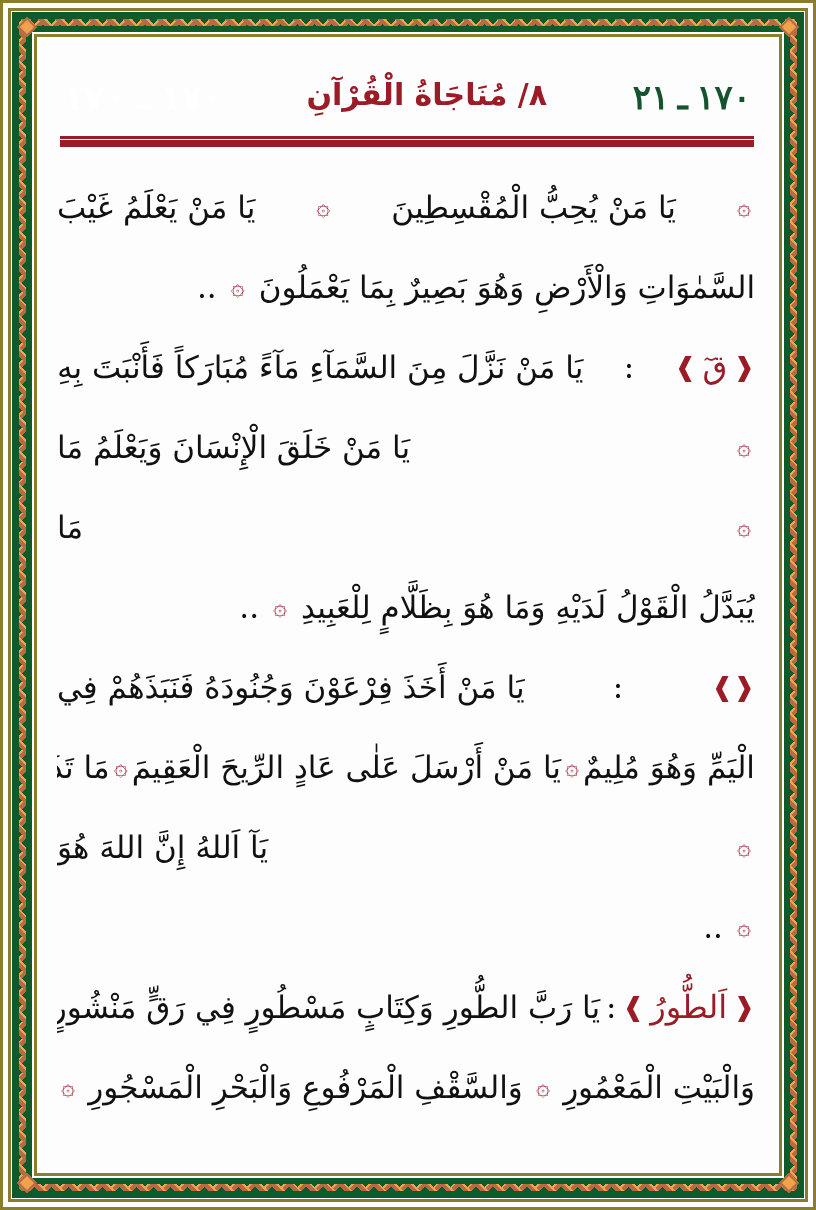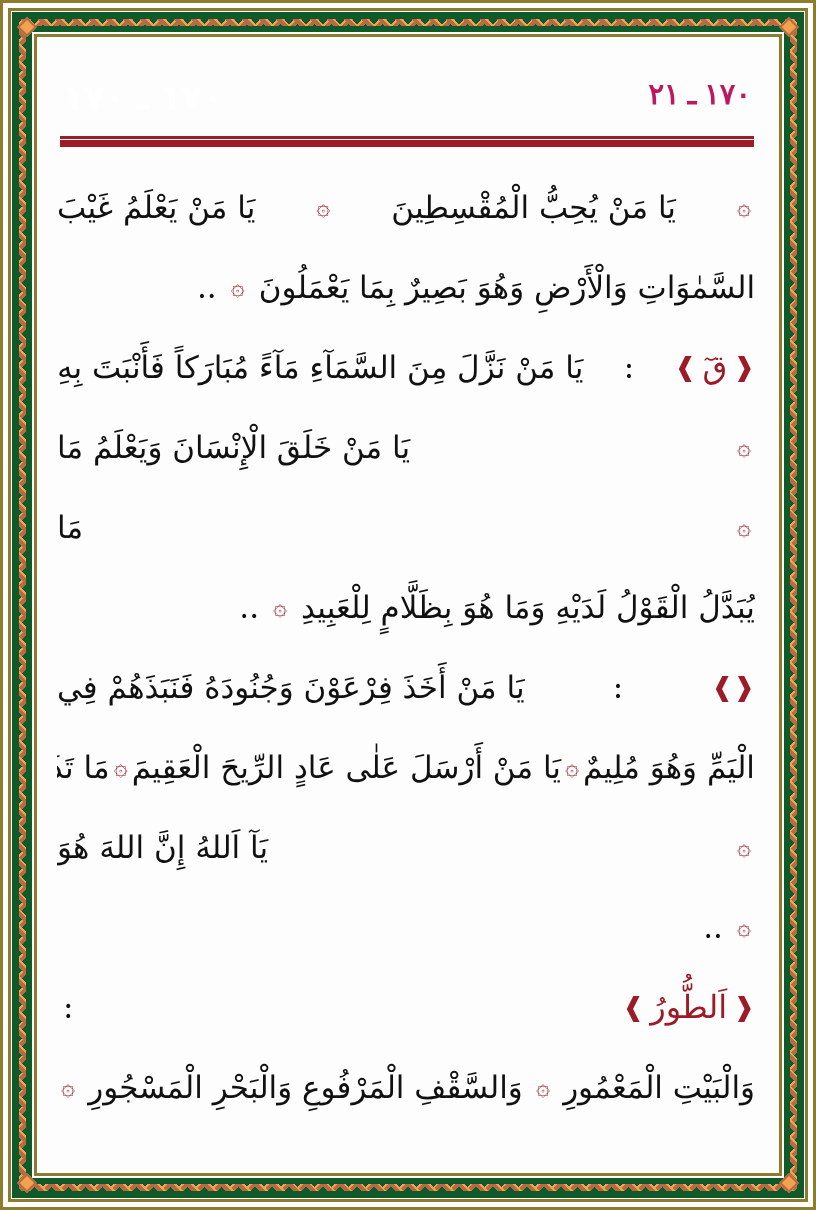--- a/index.html
+++ b/index.html
@@ -55,22 +55,22 @@
   .page {
     position: absolute; left: 36px; top: 36px; right: 36px; bottom: 36px;
     background: #fdfdfd;
   }
   .header {
     position: absolute; left: 0; right: 0; top: 38px; height: 50px;
     direction: rtl;
   }
   .header-range {
     position: absolute; right: 26px; top: 0;
-    color: #be185d; font-size: 29px; font-weight: bold;
-    font-family: Liberation Sans, sans-serif;
+    color: #14532d; font-size: 34px; font-weight: bold;
+    font-family: Liberation Serif, serif;
     letter-spacing: 4px;
   }
   .header-title {
     position: absolute; right: 230px; top: 0;
     color: #9b1b26; font-size: 30px; font-weight: bold;
     font-family: "DejaVu Sans", sans-serif;
   }
   .header-ghost {
     position: absolute; left: 24px; top: 0;
     color: #ffffff; font-size: 34px; font-weight: bold;
@@ -120,20 +120,21 @@
   <div class="corner" style="left:17px;top:17px;"></div>
   <div class="corner" style="right:17px;top:17px;"></div>
   <div class="corner" style="left:17px;bottom:17px;"></div>
   <div class="corner" style="right:17px;bottom:17px;"></div>
   <div class="frame-white"></div>
   <div class="frame-olive3"></div>
 
   <div class="page">
     <div class="header">
       <span class="header-range">١٧٠ ـ ٢١</span>
+      <span class="header-title">٨/ مُنَاجَاةُ الْقُرْآنِ</span>
       <span class="header-ghost">١٧٠ ـ ١٧٠</span>
     </div>
     <div class="rule-thin"></div>
     <div class="rule-thick"></div>
 
     <div class="body-text" id="body-text">
         <div class="line">
           <span class="rosette">۞</span>
           <span class="seg">يَا مَنْ يُحِبُّ الْمُقْسِطِينَ</span>
           <span class="rosette">۞</span>
@@ -189,20 +190,21 @@
           <span class="rosette">۞</span>
           <span class="seg">..</span>
         </div>
         <div class="line">
           <span class="surah">
             <span class="bracket">❰</span>
             <span class="name">اَلطُّورُ</span>
             <span class="bracket">❱</span>
           </span>
           <span class="colon">:</span>
+          <span class="seg">يَا رَبَّ الطُّورِ وَكِتَابٍ مَسْطُورٍ فِي رَقٍّ مَنْشُورٍ</span>
         </div>
         <div class="line">
           <span class="seg">وَالْبَيْتِ الْمَعْمُورِ</span>
           <span class="rosette">۞</span>
           <span class="seg">وَالسَّقْفِ الْمَرْفُوعِ وَالْبَحْرِ الْمَسْجُورِ</span>
           <span class="rosette">۞</span>
         </div>
       </div>
   </div>
 </div>

